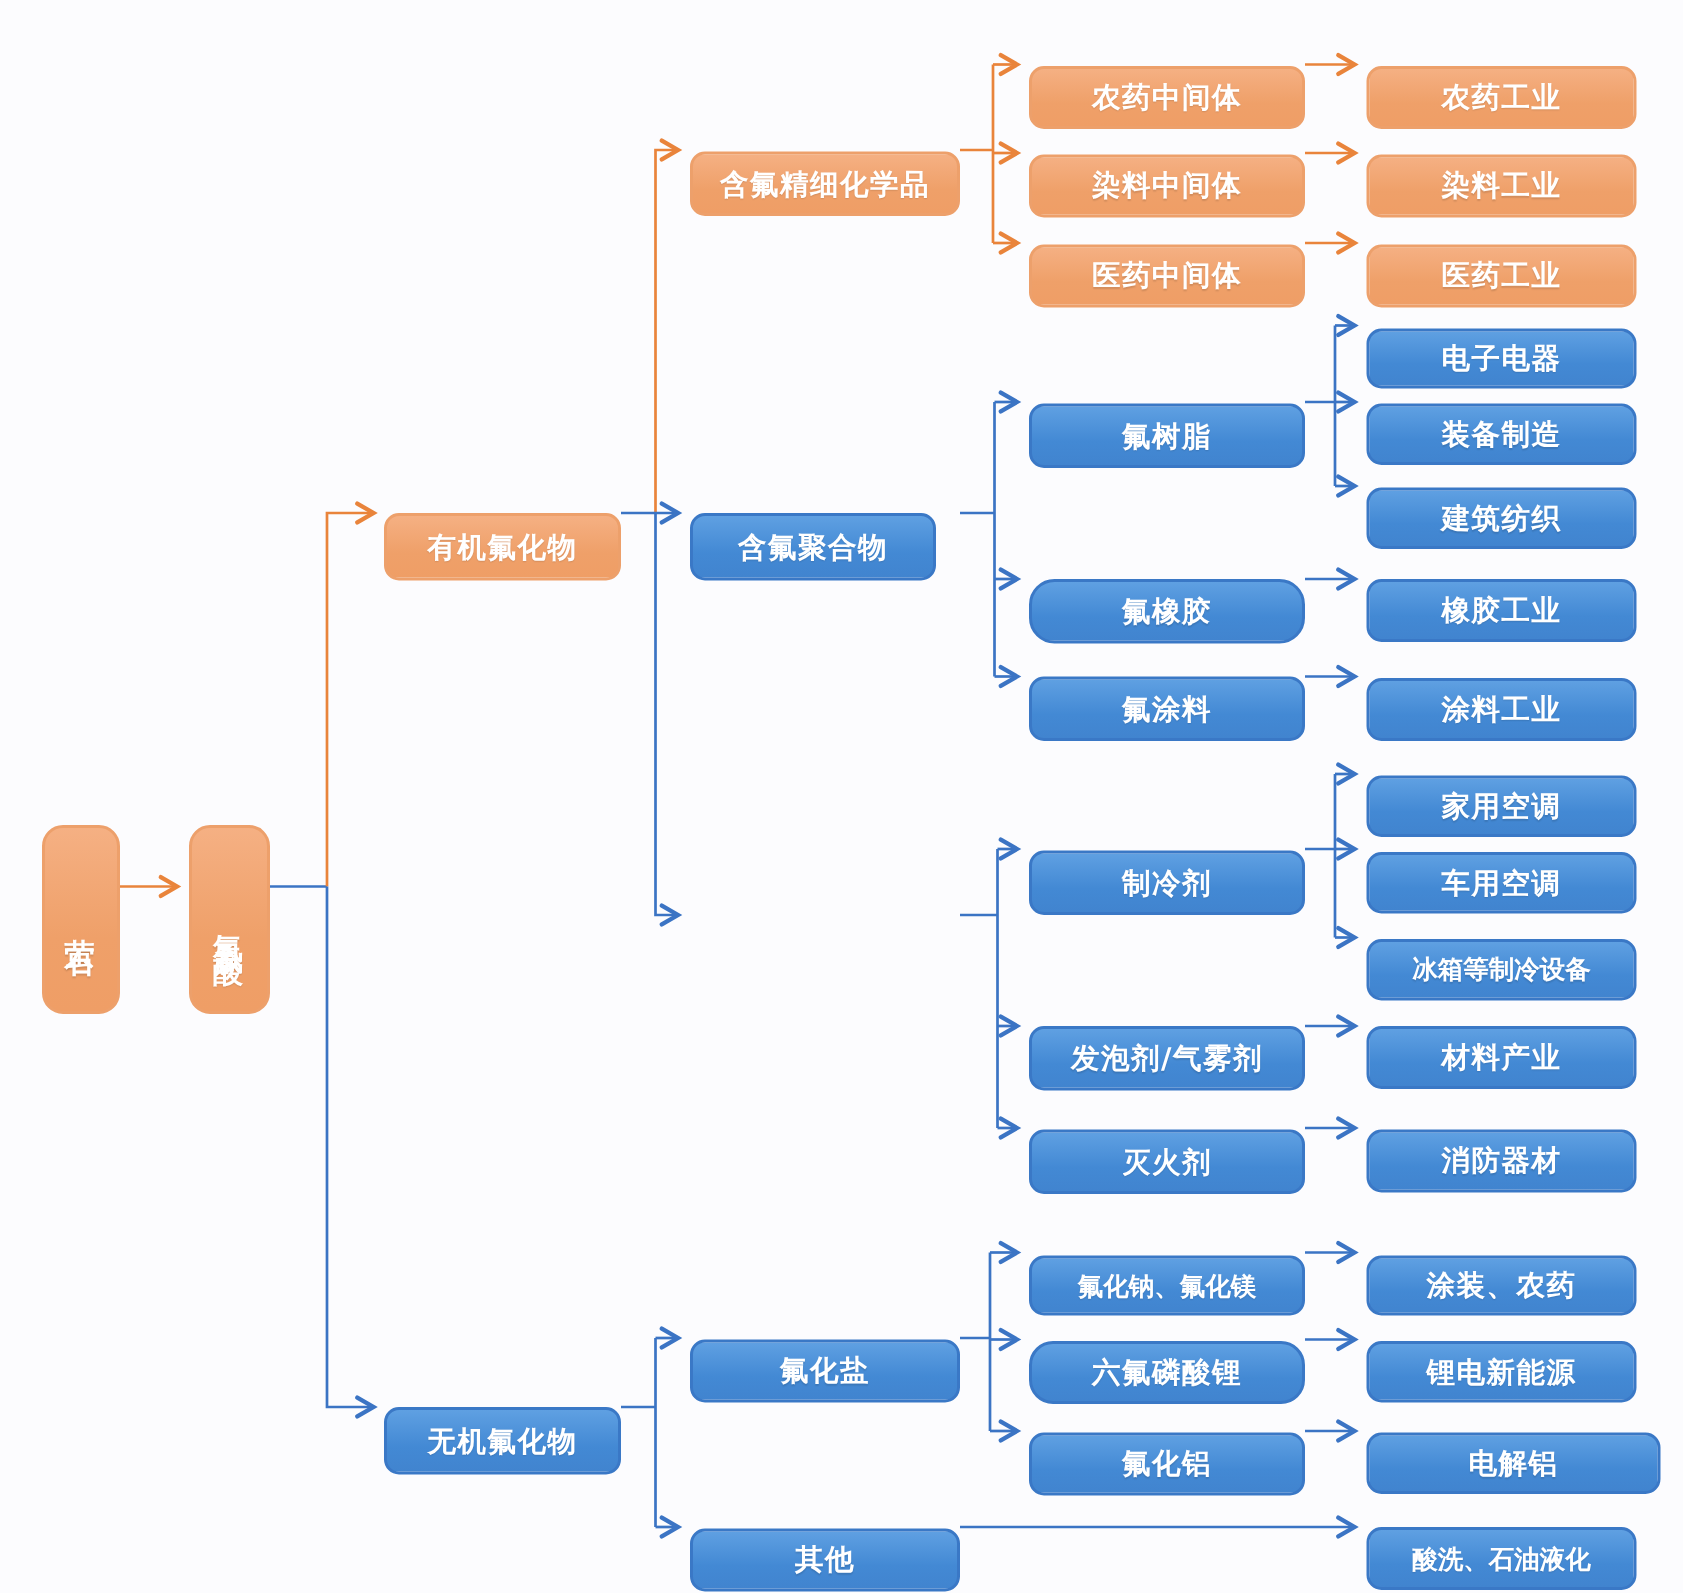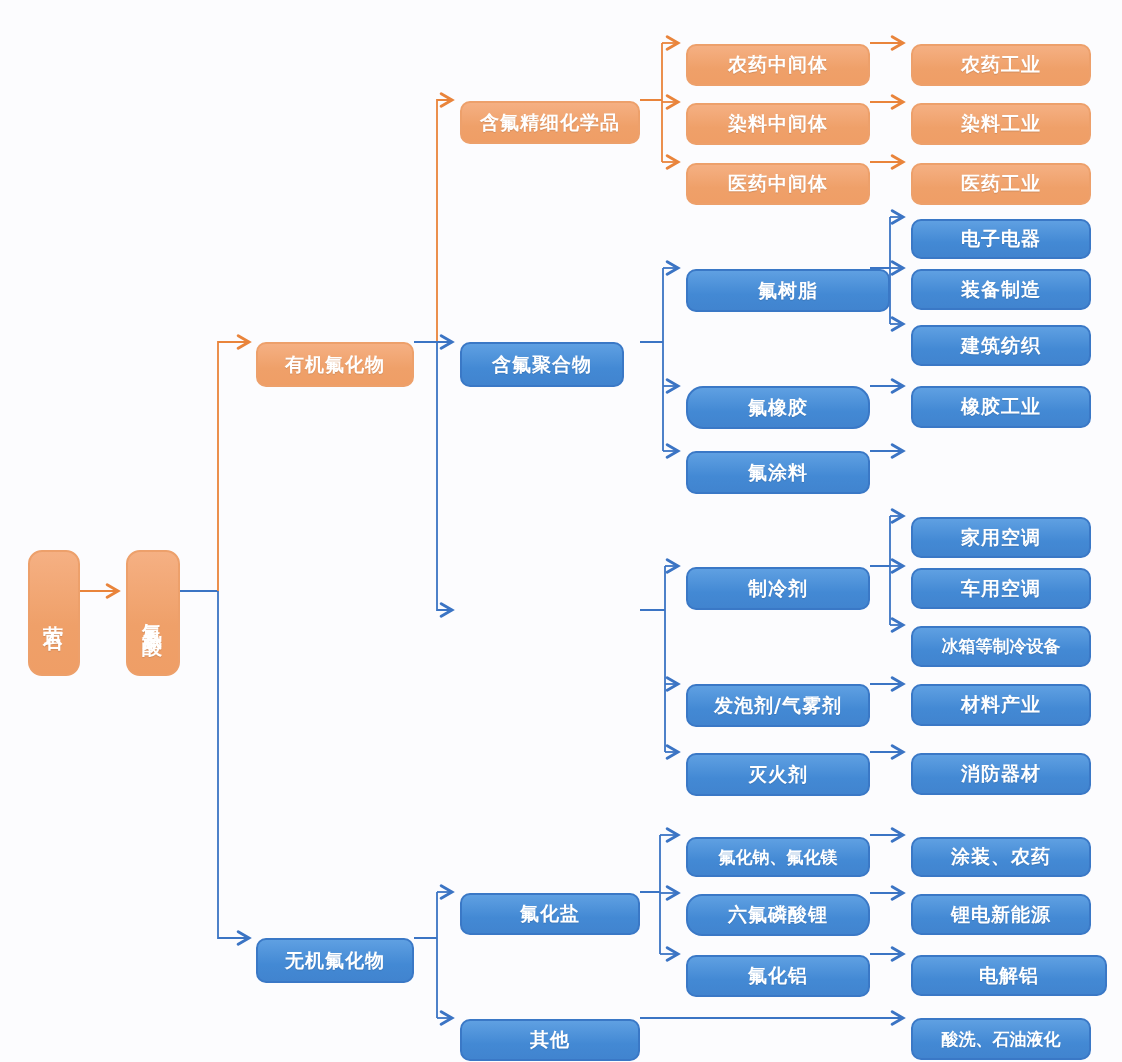--- a/index.html
+++ b/index.html
@@ -117,37 +117,38 @@
   <div class="node blue" style="left:256px;top:916px;width:158px;height:45px;">无机氟化物</div>
 
   <div class="node orange" style="left:460px;top:79px;width:180px;height:43px;">含氟精细化学品</div>
   <div class="node blue" style="left:460px;top:320px;width:164px;height:45px;">含氟聚合物</div>
   <div class="node blue" style="left:460px;top:871px;width:180px;height:42px;">氟化盐</div>
   <div class="node blue" style="left:460px;top:997px;width:180px;height:42px;">其他</div>
 
   <div class="node orange" style="left:686px;top:22px;width:184px;height:42px;">农药中间体</div>
   <div class="node orange" style="left:686px;top:81px;width:184px;height:42px;">染料中间体</div>
   <div class="node orange" style="left:686px;top:141px;width:184px;height:42px;">医药中间体</div>
-  <div class="node blue" style="left:686px;top:247px;width:204px;height:43px;">氟树脂</div>
+  <div class="node blue" style="left:686px;top:247px;width:184px;height:43px;">氟树脂</div>
   <div class="node blue" style="left:686px;top:364px;width:184px;height:43px;border-radius:17px;">氟橡胶</div>
   <div class="node blue" style="left:686px;top:429px;width:184px;height:43px;">氟涂料</div>
   <div class="node blue" style="left:686px;top:545px;width:184px;height:43px;">制冷剂</div>
   <div class="node blue" style="left:686px;top:662px;width:184px;height:43px;">发泡剂/气雾剂</div>
   <div class="node blue" style="left:686px;top:731px;width:184px;height:43px;">灭火剂</div>
   <div class="node blue sm" style="left:686px;top:815px;width:184px;height:40px;">氟化钠、氟化镁</div>
   <div class="node blue" style="left:686px;top:872px;width:184px;height:42px;border-radius:16px;">六氟磷酸锂</div>
   <div class="node blue" style="left:686px;top:933px;width:184px;height:42px;">氟化铝</div>
 
   <div class="node orange" style="left:911px;top:22px;width:180px;height:42px;">农药工业</div>
   <div class="node orange" style="left:911px;top:81px;width:180px;height:42px;">染料工业</div>
   <div class="node orange" style="left:911px;top:141px;width:180px;height:42px;">医药工业</div>
   <div class="node blue" style="left:911px;top:197px;width:180px;height:40px;">电子电器</div>
   <div class="node blue" style="left:911px;top:247px;width:180px;height:41px;">装备制造</div>
   <div class="node blue" style="left:911px;top:303px;width:180px;height:41px;">建筑纺织</div>
   <div class="node blue" style="left:911px;top:364px;width:180px;height:42px;">橡胶工业</div>
+  <div class="node blue" style="left:911px;top:430px;width:180px;height:42px;">涂料工业</div>
   <div class="node blue" style="left:911px;top:495px;width:180px;height:41px;">家用空调</div>
   <div class="node blue" style="left:911px;top:546px;width:180px;height:41px;">车用空调</div>
   <div class="node blue sm" style="left:911px;top:604px;width:180px;height:41px;">冰箱等制冷设备</div>
   <div class="node blue" style="left:911px;top:662px;width:180px;height:42px;">材料产业</div>
   <div class="node blue" style="left:911px;top:731px;width:180px;height:42px;">消防器材</div>
   <div class="node blue" style="left:911px;top:815px;width:180px;height:40px;">涂装、农药</div>
   <div class="node blue" style="left:911px;top:872px;width:180px;height:41px;">锂电新能源</div>
   <div class="node blue" style="left:911px;top:933px;width:196px;height:41px;">电解铝</div>
   <div class="node blue sm" style="left:911px;top:996px;width:180px;height:42px;">酸洗、石油液化</div>
 

